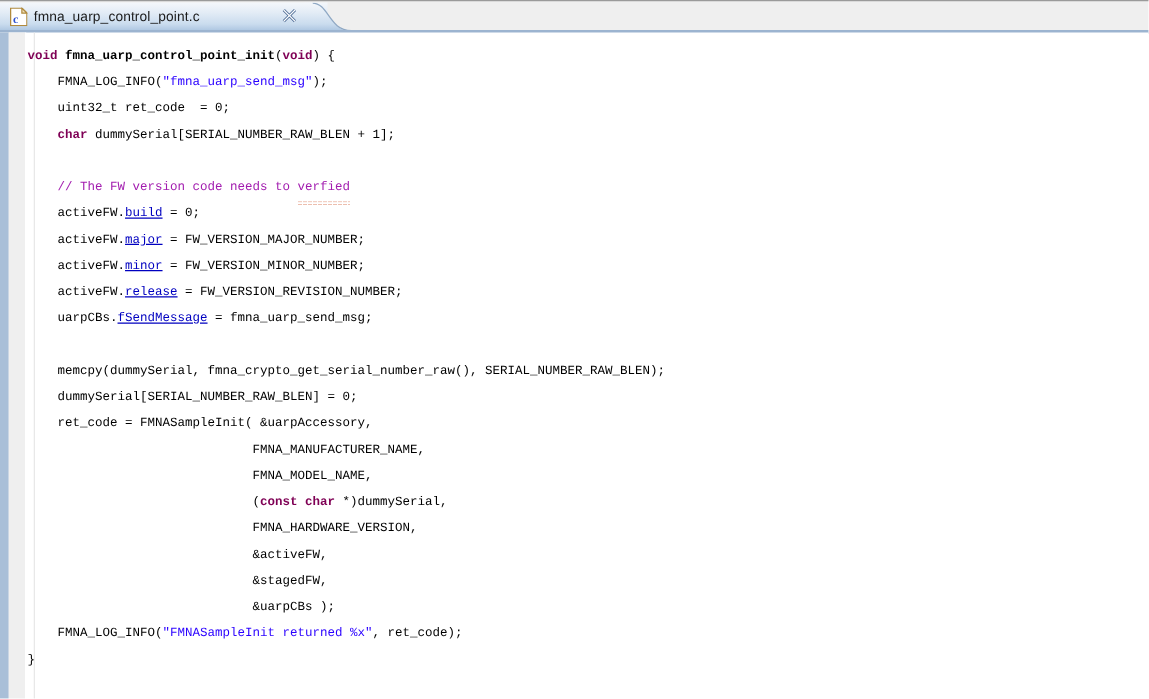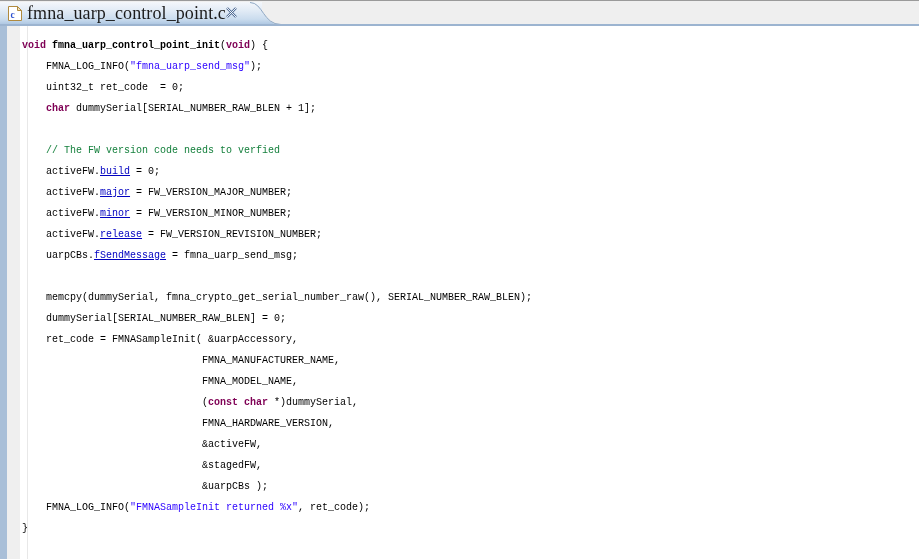--- a/index.html
+++ b/index.html
@@ -69,22 +69,22 @@
   .tab-icon {
     position: relative;
     width: 14px;
     height: 15px;
     flex: 0 0 auto;
     margin-right: 5px;
   }
   .tab-icon svg { display: block; }
 
   .tab-label {
-    font-family: Liberation Serif, serif;
-    font-size: 18px;
+    font-family: Liberation Sans, sans-serif;
+    font-size: 11px;
     color: #1b1b1b;
     white-space: nowrap;
     letter-spacing: 0.1px;
   }
 
   .tab-close {
     position: absolute;
     left: 224px;
     top: 4px;
     width: 15px;
@@ -149,21 +149,21 @@
     padding-top: 9px;
     box-sizing: border-box;
     overflow: hidden;
   }
   .ln { height: 21px; }
 
   
   .kw   { color: #7f0055; font-weight: bold; }
   .fn   { color: #000000; font-weight: bold; }
   .str  { color: #2a00ff; }
-  .cmt  { color: #15803d; }
+  .cmt  { color: #a21caf; }
   .fld  { color: #0000c0; text-decoration: underline; }
   .pln  { color: #000000; }
 
   
   .squiggle {
     position: relative;
     display: inline-block;
     text-align: right;
   }
   .squiggle::after {

